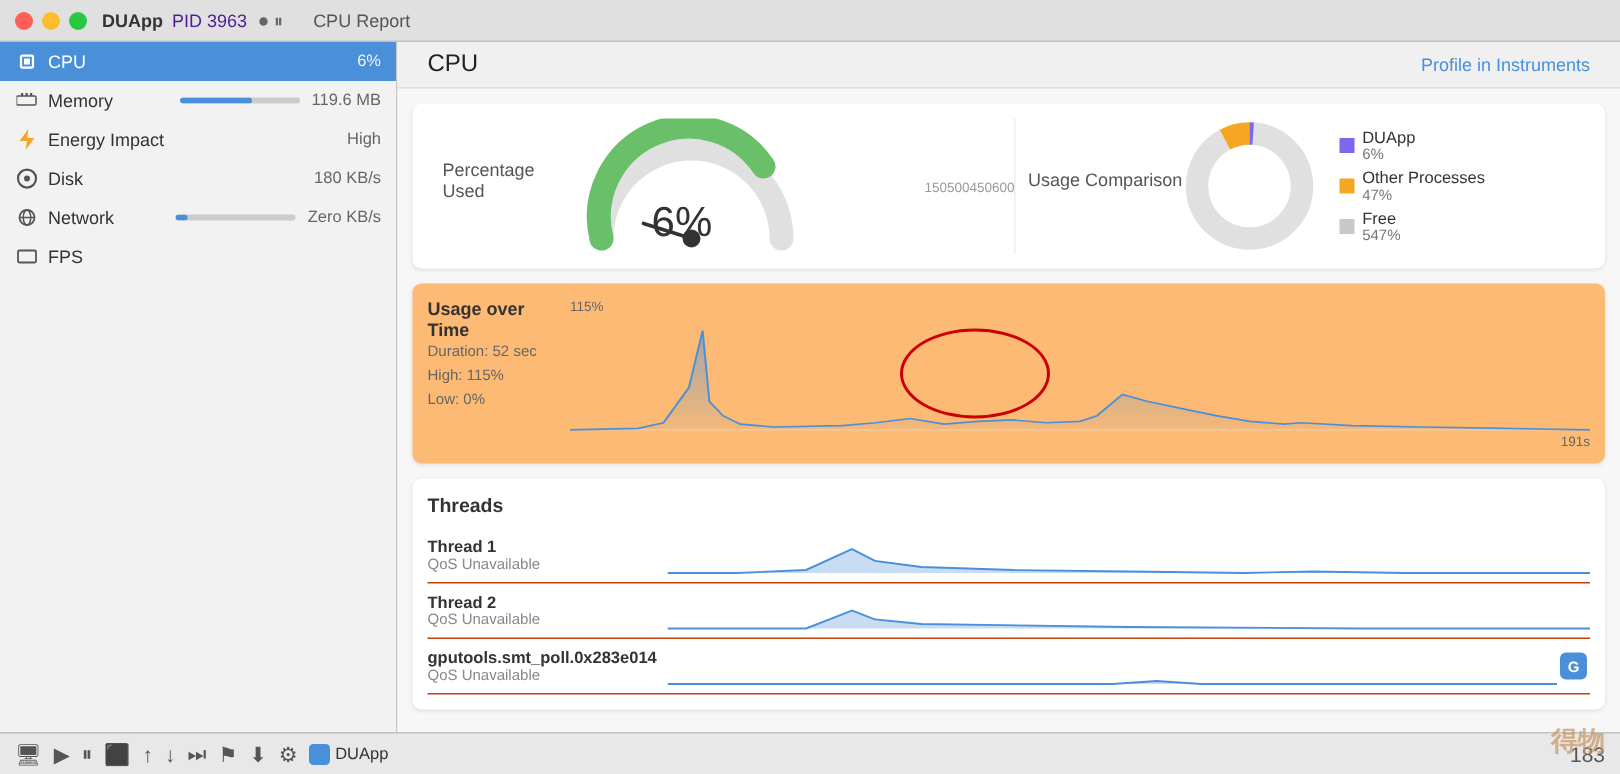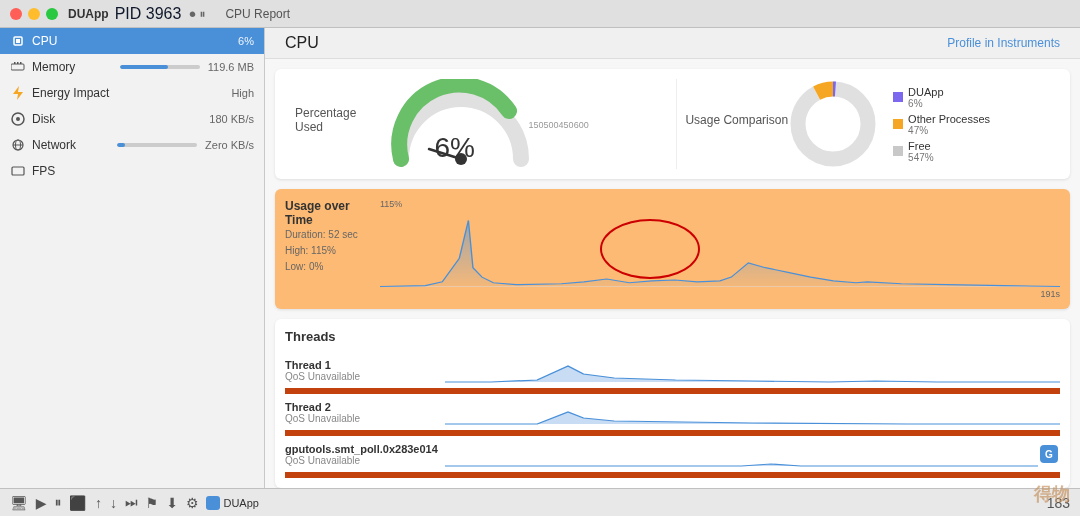--- a/index.html
+++ b/index.html
@@ -27,21 +27,21 @@
     .dot { width: 12px; height: 12px; border-radius: 50%; }
     .dot-red { background: #ff5f57; }
     .dot-yellow { background: #ffbd2e; }
     .dot-green { background: #28c840; }
     .title-bar-app {
       font-size: 12px;
       font-weight: 600;
       color: #333;
       margin-right: 6px;
     }
-    .title-bar-pid { font-size: 16px; color: #0f172a; }
+    .title-bar-pid { font-size: 12px; color: #4c1d95; }
     .title-bar-icons { margin-left: 8px; display: flex; gap: 4px; }
     .title-bar-icons span { font-size: 12px; color: #666; }
     .title-bar-tab {
       margin-left: 20px;
       font-size: 12px;
       color: #555;
     }
 
     
     .main-layout {
@@ -165,21 +165,21 @@
     .gauge-value {
       font-size: 28px;
       font-weight: 300;
       color: #333;
       position: relative;
       z-index: 1;
       margin-bottom: 5px;
     }
     .gauge-labels {
       display: flex;
-      justify-content: flex-start;
+      justify-content: flex-end;
       width: 160px;
       font-size: 9px;
       color: #999;
       margin-top: 2px;
     }
 
     
     .donut-section {
       display: flex;
       align-items: center;
@@ -230,21 +230,21 @@
       border-radius: 6px;
       box-shadow: 0 1px 3px rgba(0,0,0,0.1);
       padding: 10px;
       flex-shrink: 0;
     }
     .threads-title { font-size: 13px; font-weight: 600; color: #333; margin-bottom: 8px; }
     .thread-row {
       display: flex;
       align-items: center;
       padding: 4px 0;
-      border-bottom: 6px solid #c2410c;
+      border-bottom: 1px solid #c2410c;
       justify-content: flex-end;
     }
     .thread-info { min-width: 160px; }
     .thread-name { font-size: 11px; font-weight: 600; color: #333; }
     .thread-qos { font-size: 10px; color: #888; }
     .thread-chart { flex: 1; height: 28px; position: relative; }
     .thread-chart svg { width: 100%; height: 100%; }
     .thread-icon { width: 22px; height: 22px; }
 
     

